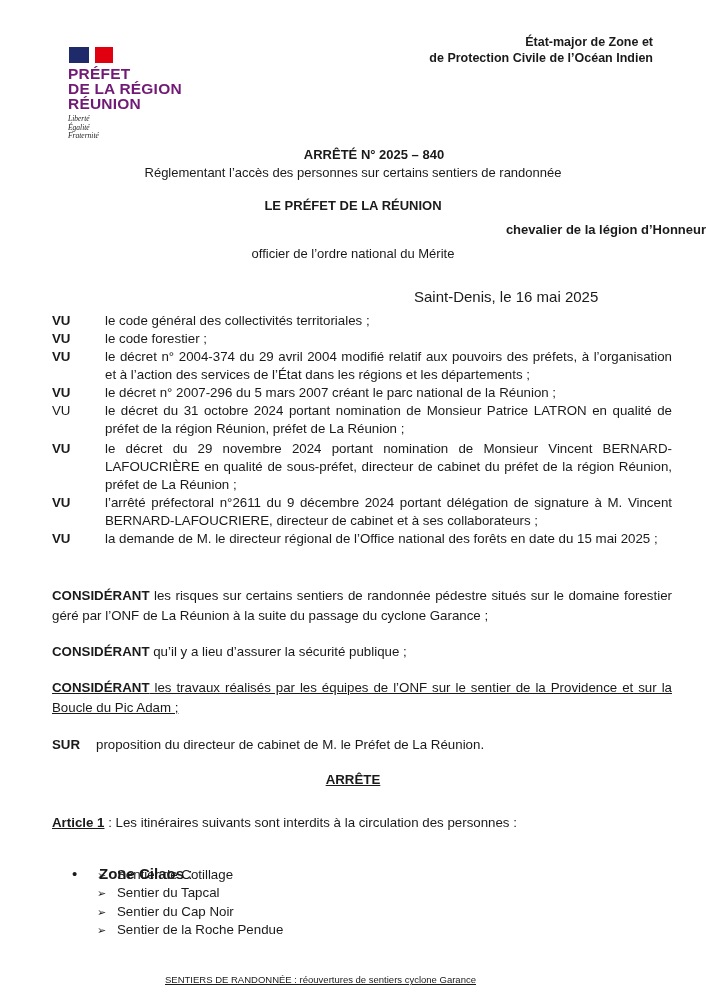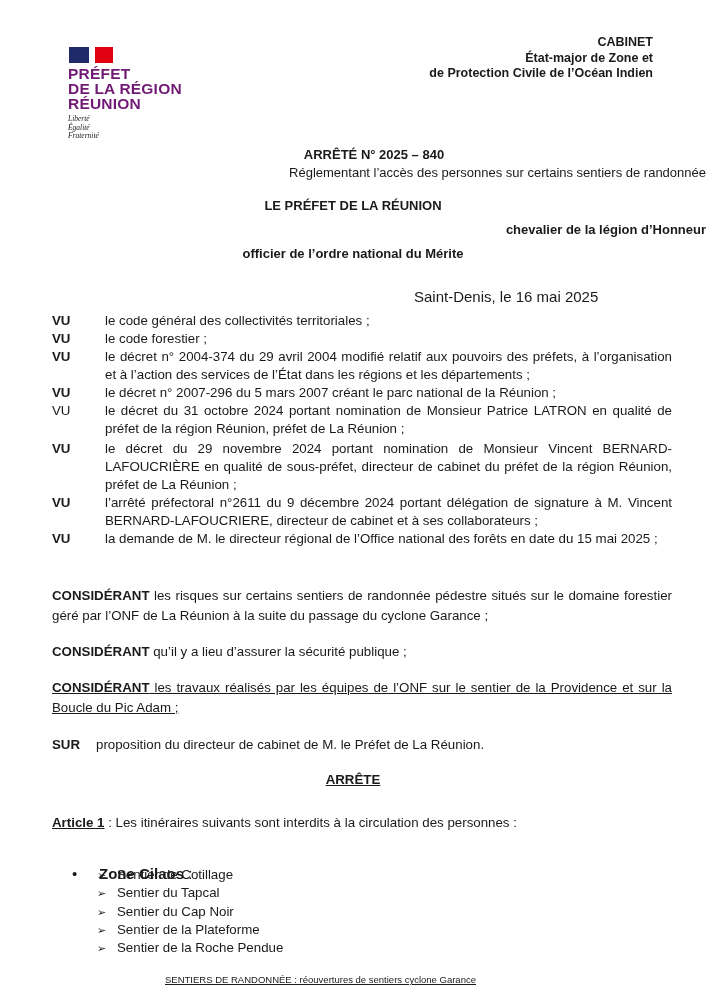--- a/index.html
+++ b/index.html
@@ -8,24 +8,24 @@
   .abs { position:absolute; }
   .logo-flag { left:69px; top:47px; width:44px; height:16px; }
   .flag-blue { position:absolute; left:0; top:0; width:20px; height:16px; background:#1f2a6b; }
   .flag-white { position:absolute; left:20px; top:0; width:6px; height:16px; background:#fff; }
   .flag-red { position:absolute; left:26px; top:0; width:18px; height:16px; background:#e1000f; }
   .logo-title { left:68px; top:66px; font-weight:bold; font-size:15.5px; line-height:15px; color:#701a75; letter-spacing:0.2px; }
   .logo-motto { left:68px; top:115px; font-family:"Liberation Serif", serif; font-style:italic; font-size:7.5px; line-height:8.5px; color:#222; }
   .cabinet { right:53px; top:35px; text-align:right; font-weight:bold; font-size:12.5px; line-height:15.5px; }
   .center { left:0; width:706px; text-align:center; }
   .title { top:147px; font-weight:bold; font-size:13px;padding-left:21px; }
-  .subtitle { top:165px; font-size:13px;text-align:right; }
+  .subtitle { top:165px; font-size:13px; }
   .prefet { top:198px; font-weight:bold; font-size:13px; }
   .chev { top:222px; font-weight:bold; font-size:13px;text-align:right; }
-  .offic { top:246px; font-weight:bold; font-size:13px; }
+  .offic { top:246px; font-weight:normal; font-size:13px; }
   .date { left:414px; top:288px; font-size:15px; }
   .vu-row { left:52px; width:620px; font-size:13.3px; line-height:18px; }
   .vu-label { position:absolute; left:0; top:0; width:50px; font-weight:bold; }
   .vu-label.light { font-weight:normal; }
   .vu-text { margin-left:53px; text-align:justify; }
   .para { left:52px; width:620px; font-size:13.3px; line-height:20px; text-align:justify; }
   .para b { font-weight:bold; }
   .arrete { top:772px; font-weight:bold; font-size:13.3px; text-decoration:underline; }
   .art1 { left:52px; top:815px; font-size:13.3px; }
   .art1 u { font-weight:bold; }
@@ -48,21 +48,20 @@
   <div>DE LA RÉGION</div>
   <div>RÉUNION</div>
 </div>
 <div class="abs logo-motto">
   <div>Liberté</div>
   <div>Égalité</div>
   <div>Fraternité</div>
 </div>
 
 <div class="abs cabinet">
-  <div>CABINET</div>
   <div>État-major de Zone et</div>
   <div>de Protection Civile de l’Océan Indien</div>
 </div>
 
 <div class="abs center title">ARRÊTÉ N° 2025 – 840</div>
 <div class="abs center subtitle">Réglementant l’accès des personnes sur certains sentiers de randonnée</div>
 <div class="abs center prefet">LE PRÉFET DE LA RÉUNION</div>
 <div class="abs center chev">chevalier de la légion d’Honneur</div>
 <div class="abs center offic">officier de l’ordre national du Mérite</div>
 
@@ -122,17 +121,16 @@
 </div>
 
 <div class="abs zone">
   <span class="bullet">•</span><b>Zone Cilaos</b><span> :</span>
 </div>
 
 <div class="abs trails">
   <div class="trail"><span class="arrow">➢</span><span>Sentier de Cotillage</span></div>
   <div class="trail"><span class="arrow">➢</span><span>Sentier du Tapcal</span></div>
   <div class="trail"><span class="arrow">➢</span><span>Sentier du Cap Noir</span></div>
-  <div class="trail"><span class="arrow">➢</span><span>Sentier de la Plateforme</span></div>
   <div class="trail"><span class="arrow">➢</span><span>Sentier de la Roche Pendue</span></div>
 </div>
 
 <div class="abs footer">SENTIERS DE RANDONNÉE : réouvertures de sentiers cyclone Garance</div>
 
 </body></html>

